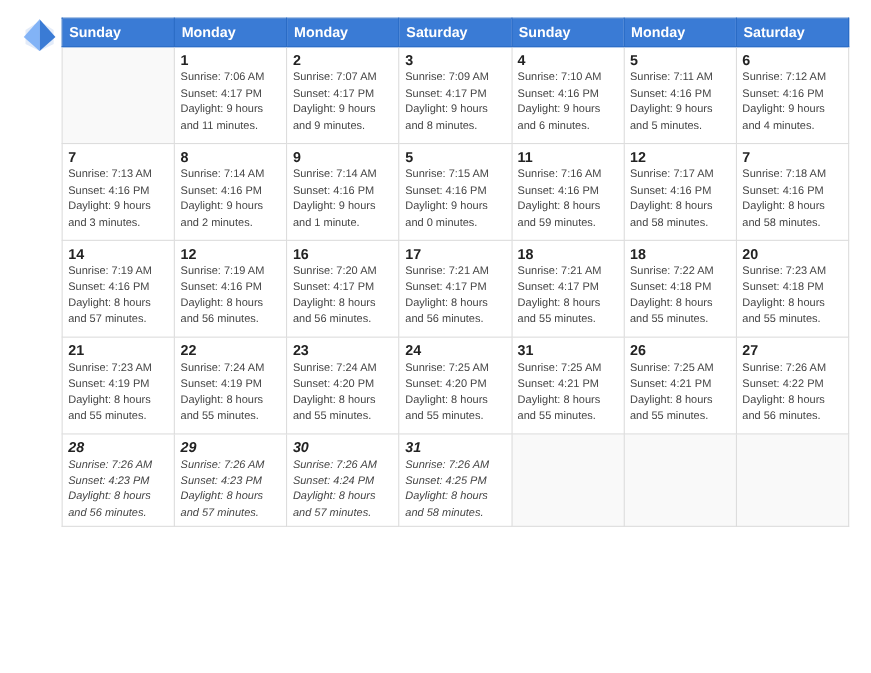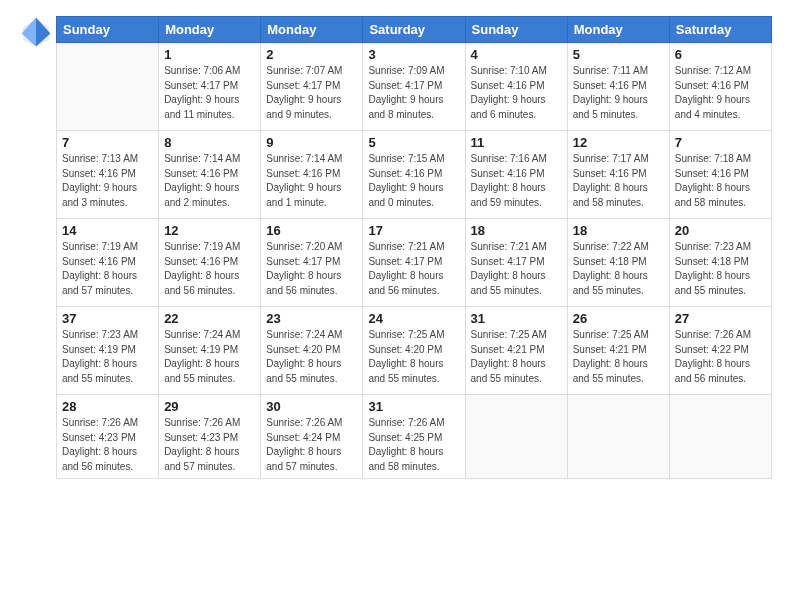--- a/index.html
+++ b/index.html
@@ -85,20 +85,21 @@
       color: #222;
       margin-bottom: 2px;
     }
     .day-info {
       font-size: 10px;
       color: #444;
       line-height: 1.45;
     }
     .calendar tr:last-child td {
       height: 78px;
+      font-style: italic;
     }
   </style>
 </head>
 <body>
 
 <div class="page">
   <div class="header">
     <div class="logo">
       <svg class="logo-icon" viewBox="0 0 40 40">
         <polygon points="20,4 36,14 36,30 20,38 4,30 4,14" fill="#3a7bd5" opacity="0.15"></polygon>
@@ -211,21 +212,21 @@
             <div class="day-number">18</div>
             <div class="day-info">Sunrise: 7:22 AM<br>Sunset: 4:18 PM<br>Daylight: 8 hours and 55 minutes.</div>
           </td>
           <td>
             <div class="day-number">20</div>
             <div class="day-info">Sunrise: 7:23 AM<br>Sunset: 4:18 PM<br>Daylight: 8 hours and 55 minutes.</div>
           </td>
         </tr>
         <tr>
           <td>
-            <div class="day-number">37</div>
+            <div class="day-number">21</div>
             <div class="day-info">Sunrise: 7:23 AM<br>Sunset: 4:19 PM<br>Daylight: 8 hours and 55 minutes.</div>
           </td>
           <td>
             <div class="day-number">22</div>
             <div class="day-info">Sunrise: 7:24 AM<br>Sunset: 4:19 PM<br>Daylight: 8 hours and 55 minutes.</div>
           </td>
           <td>
             <div class="day-number">23</div>
             <div class="day-info">Sunrise: 7:24 AM<br>Sunset: 4:20 PM<br>Daylight: 8 hours and 55 minutes.</div>
           </td>

